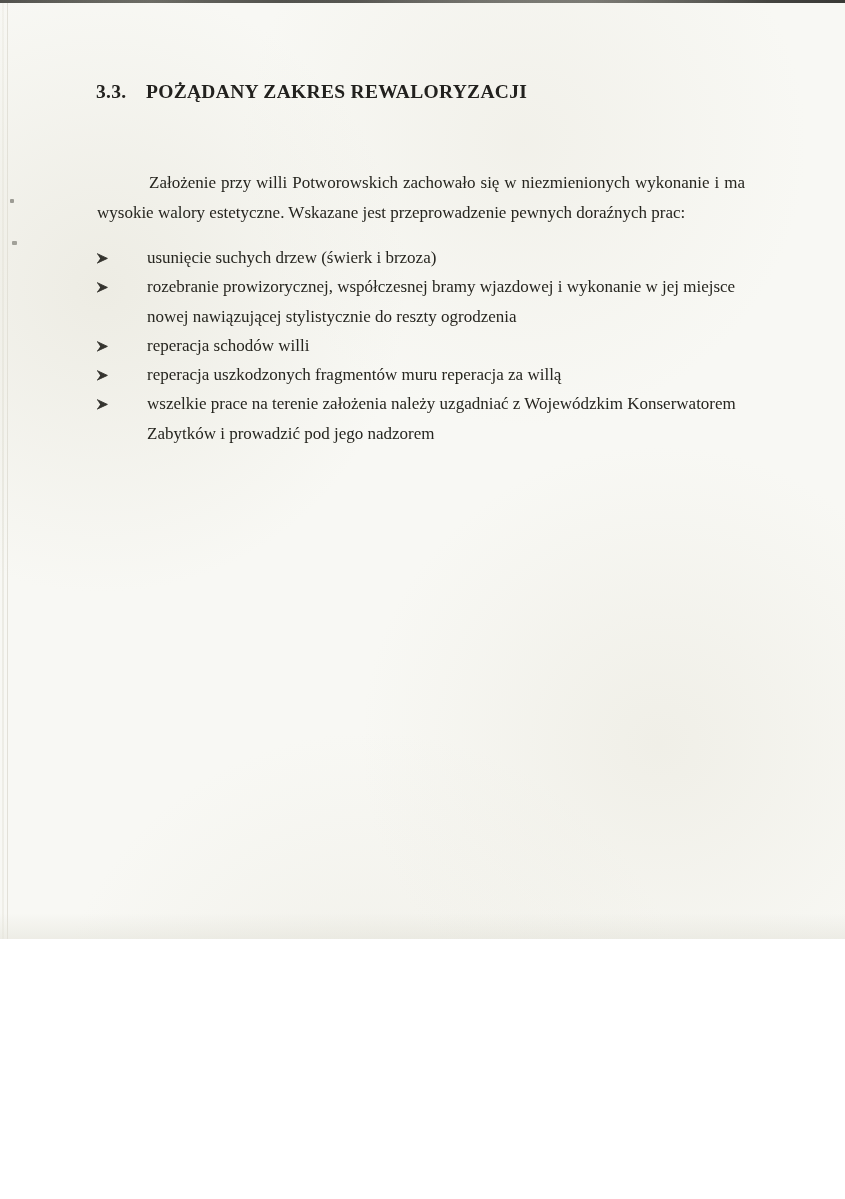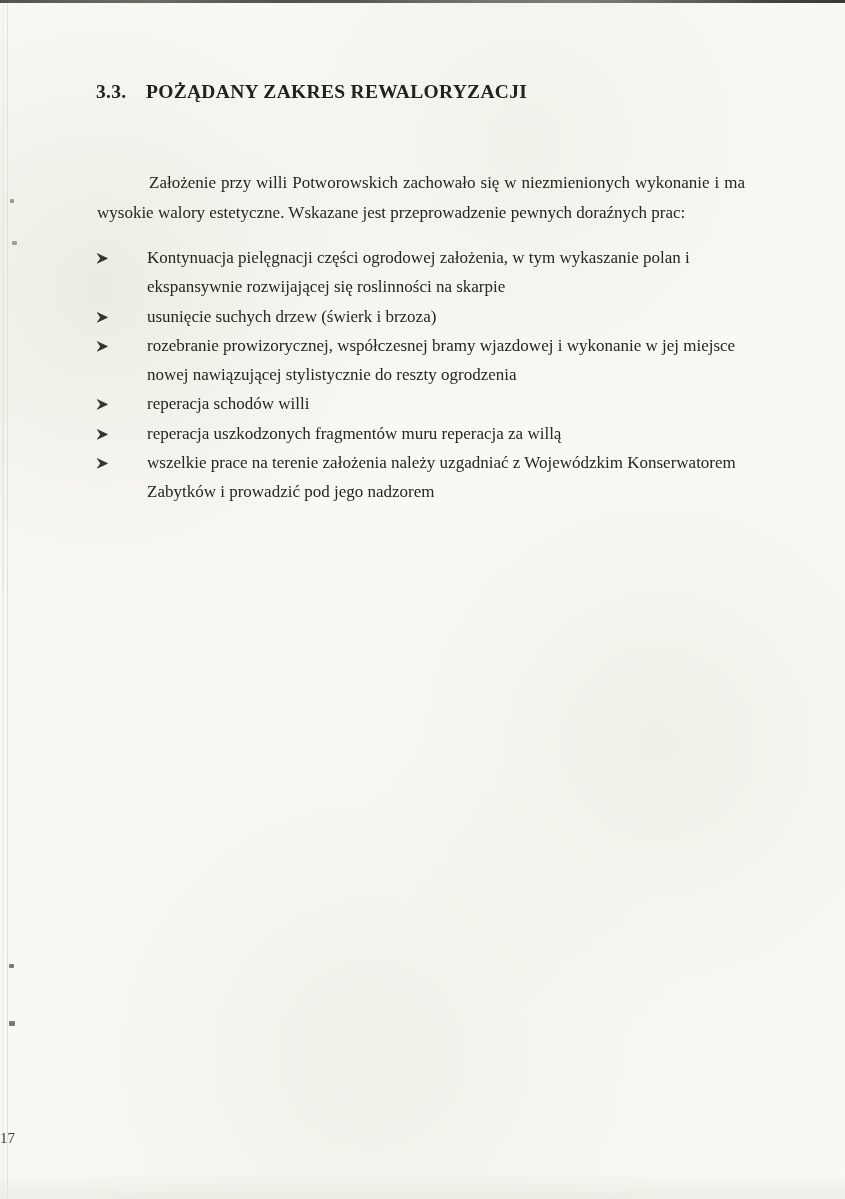--- a/index.html
+++ b/index.html
@@ -10,21 +10,21 @@
     width: 845px;
     height: 1199px;
     background: #ffffff;
     font-family: "Liberation Serif", "DejaVu Serif", serif;
     overflow: hidden;
   }
 
   #page {
     position: relative;
     width: 845px;
-    height: 1199px;
+    height: 939px;
     background: #f8f8f4;
     overflow: hidden;
   }
 
   
   .scan-top-edge {
     position: absolute;
     top: 0; left: 0;
     width: 845px; height: 3px;
     background: linear-gradient(90deg,#3b3b36 0%, #55554e 18%, #2e2e2a 42%, #4a4a44 70%, #1f1f1c 100%);
@@ -166,29 +166,20 @@
   <div class="content">
 
     <div class="heading">
       <span class="num">3.3.</span><span>POŻĄDANY ZAKRES REWALORYZACJI</span>
     </div>
 
     <p class="intro">Założenie przy willi Potworowskich zachowało się w niezmienionych wykonanie i ma wysokie walory estetyczne. Wskazane jest przeprowadzenie pewnych doraźnych prac:</p>
 
     <div class="bullets">
 
-      <div class="bullet-row">
-        <span class="bullet-marker">
-          <svg width="13" height="11" viewBox="0 0 13 11">
-              <path d="M1 0.6 L11.4 5.4 L1 10.2 L4.2 5.4 Z" fill="#35342f"></path>
-              <path d="M1 0.6 L11.4 5.4 L1 10.2" fill="none" stroke="#35342f" stroke-width="0.9"></path>
-            </svg>
-        </span>
-        <span class="bullet-text">Kontynuacja pielęgnacji części ogrodowej założenia, w tym wykaszanie polan i ekspansywnie rozwijającej się roslinności na skarpie</span>
-      </div>
 
       <div class="bullet-row">
         <span class="bullet-marker">
           <svg width="13" height="11" viewBox="0 0 13 11">
               <path d="M1 0.6 L11.4 5.4 L1 10.2 L4.2 5.4 Z" fill="#35342f"></path>
               <path d="M1 0.6 L11.4 5.4 L1 10.2" fill="none" stroke="#35342f" stroke-width="0.9"></path>
             </svg>
         </span>
         <span class="bullet-text">usunięcie suchych drzew (świerk i brzoza)</span>
       </div>

